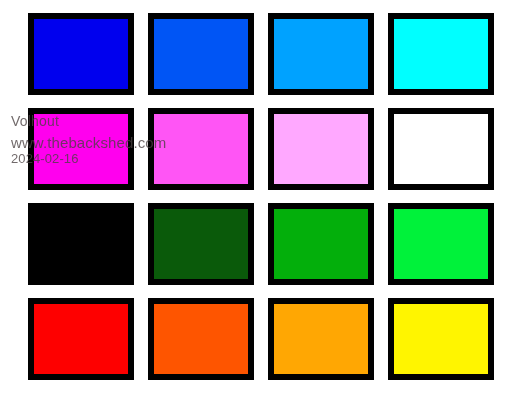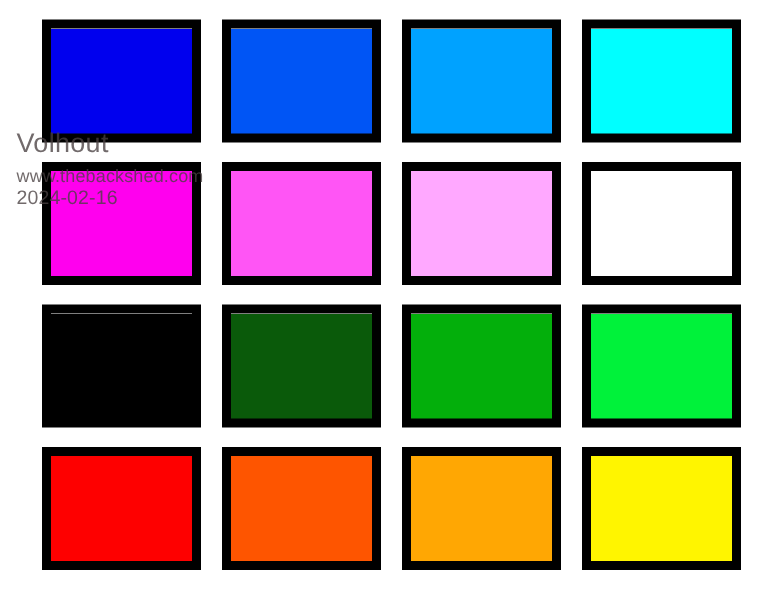--- a/index.html
+++ b/index.html
@@ -53,25 +53,26 @@
     user-select: none;
     color: #4a4142;
     opacity: 0.78;
     line-height: 1.05;
   }
   #watermark .wm-line {
     display: block;
     white-space: nowrap;
   }
   .wm-name {
-    font-size: 18px;
+    font-size: 14px;
     letter-spacing: 0.2px;
+    margin-top: 28px;
   }
   .wm-url {
-    font-size: 12px;
+    font-size: 15px;
     margin-top: 6px;
     letter-spacing: 0.1px;
   }
   .wm-date {
     font-size: 13px;
     margin-top: 2px;
     letter-spacing: 0.1px;
   }
 </style>
 </head>

